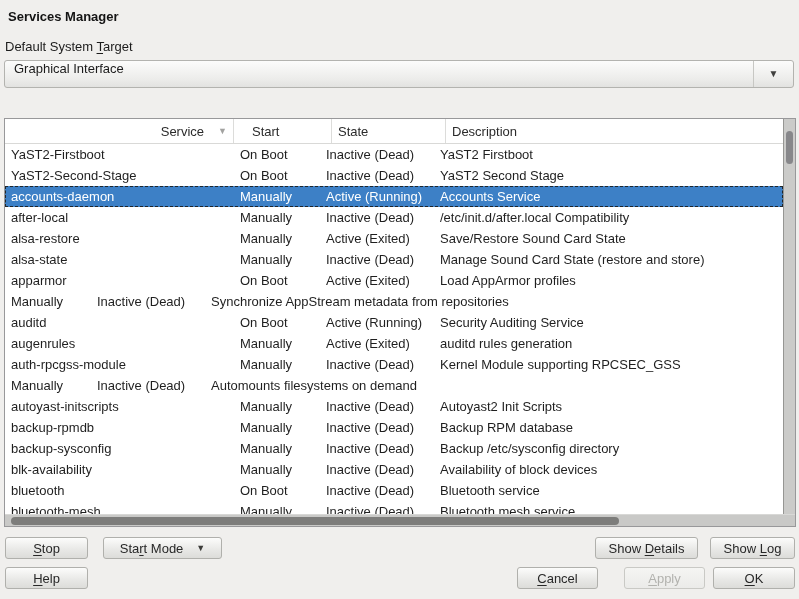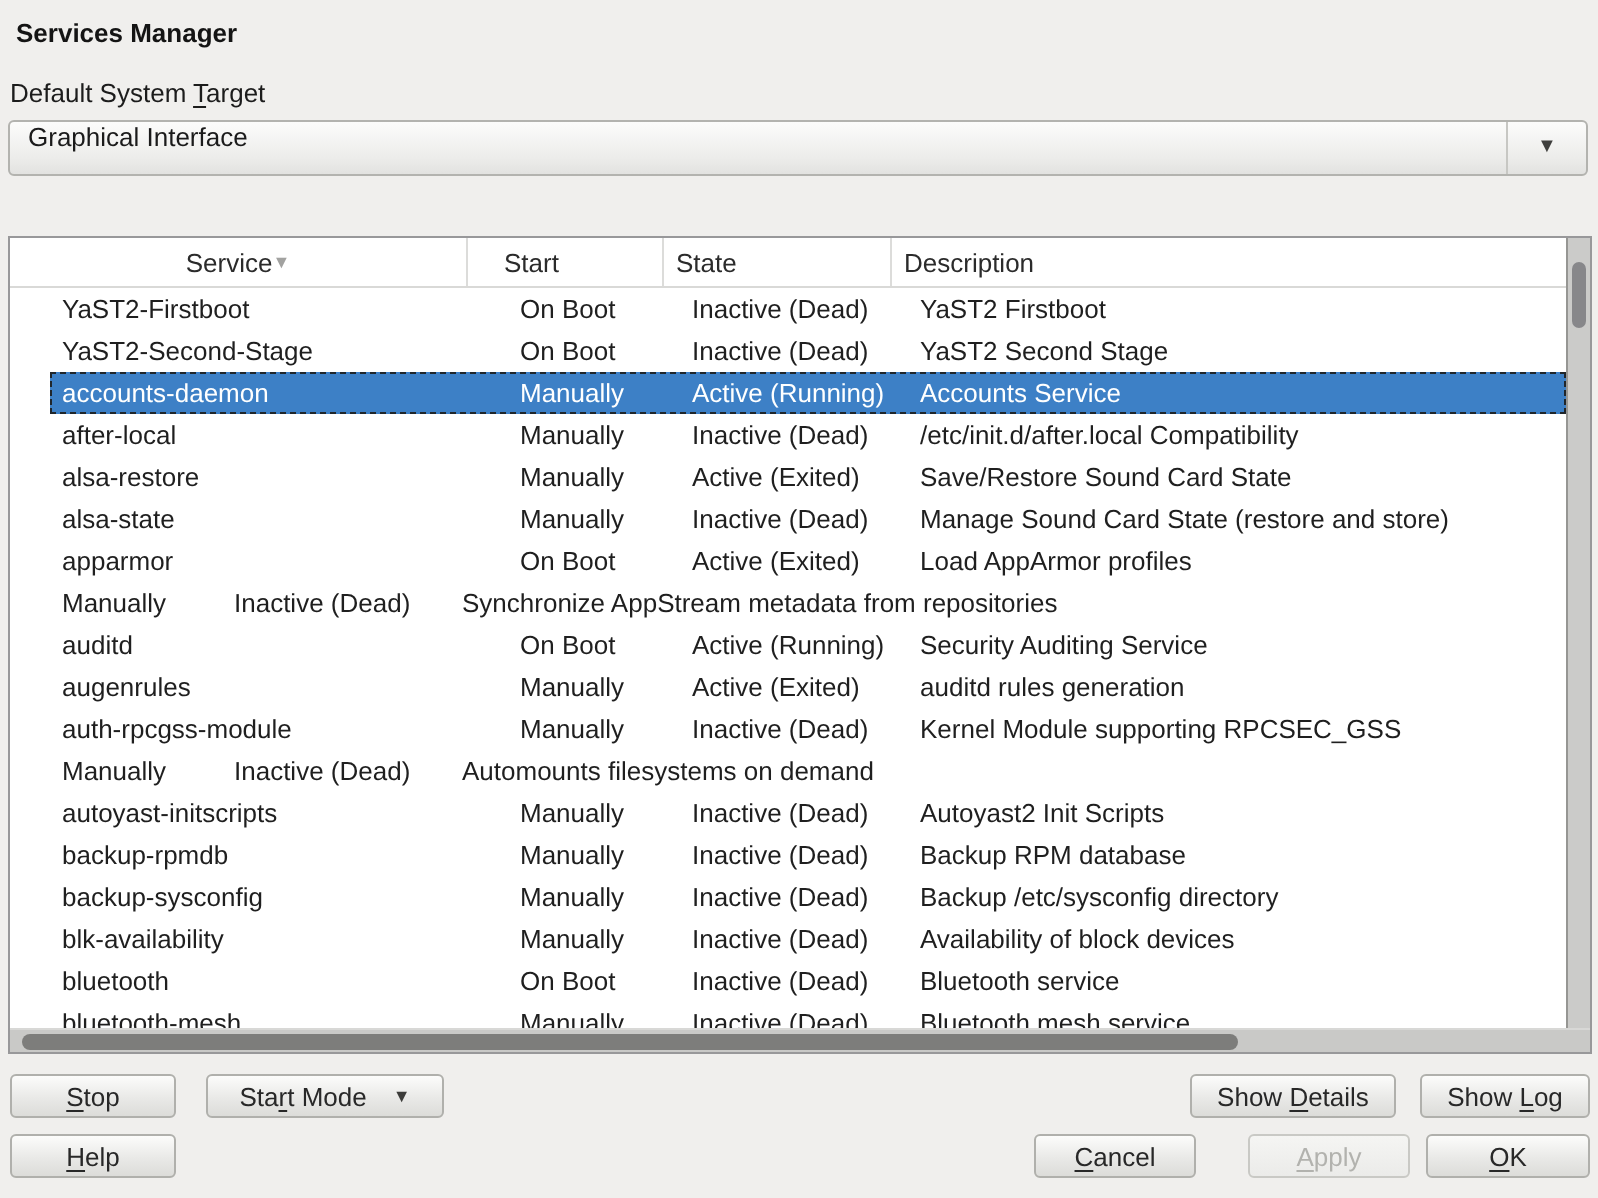--- a/index.html
+++ b/index.html
@@ -32,28 +32,28 @@
     border:1px solid #98989a; background:#fff;
   }
   .thead {
     position:absolute; left:0; top:0; right:12px; height:25px;
     background:#fff; border-bottom:1px solid #d9d9d7; display:flex;
   }
   .hcell {
     padding:0 6px; display:flex; align-items:center; color:#2b2b2b;
     border-right:1px solid #dcdcda; flex-shrink:0; white-space:nowrap; overflow:hidden;
   }
-  .h-service { width:229px; justify-content:center; }
+  .h-service { width:229px; justify-content:flex-end;gap:14px; }
   .h-start   { width:86px;margin-left:12px; }
   .h-state   { width:114px; }
   .h-desc    { flex:1; border-right:none; }
   .icon-sort { font-size:9px; color:#a2a2a0; line-height:1; }
 
   .tbody {
-    position:absolute; left:0; top:25px; right:12px; bottom:12px; overflow:hidden;padding-left:20px;
+    position:absolute; left:0; top:25px; right:12px; bottom:12px; overflow:hidden;
   }
   .row { display:flex; height:21px; align-items:center; background:#fff; }
   .row.selected {
     background:#3d80c6; color:#fff;
     outline:1px dashed #20262b; outline-offset:-1px;
   }
   .cell { padding:0 6px; white-space:nowrap; overflow:hidden; flex-shrink:0; }
   .c-service { width:229px; }
   .c-start   { width:86px; }
   .c-state   { width:114px; }

